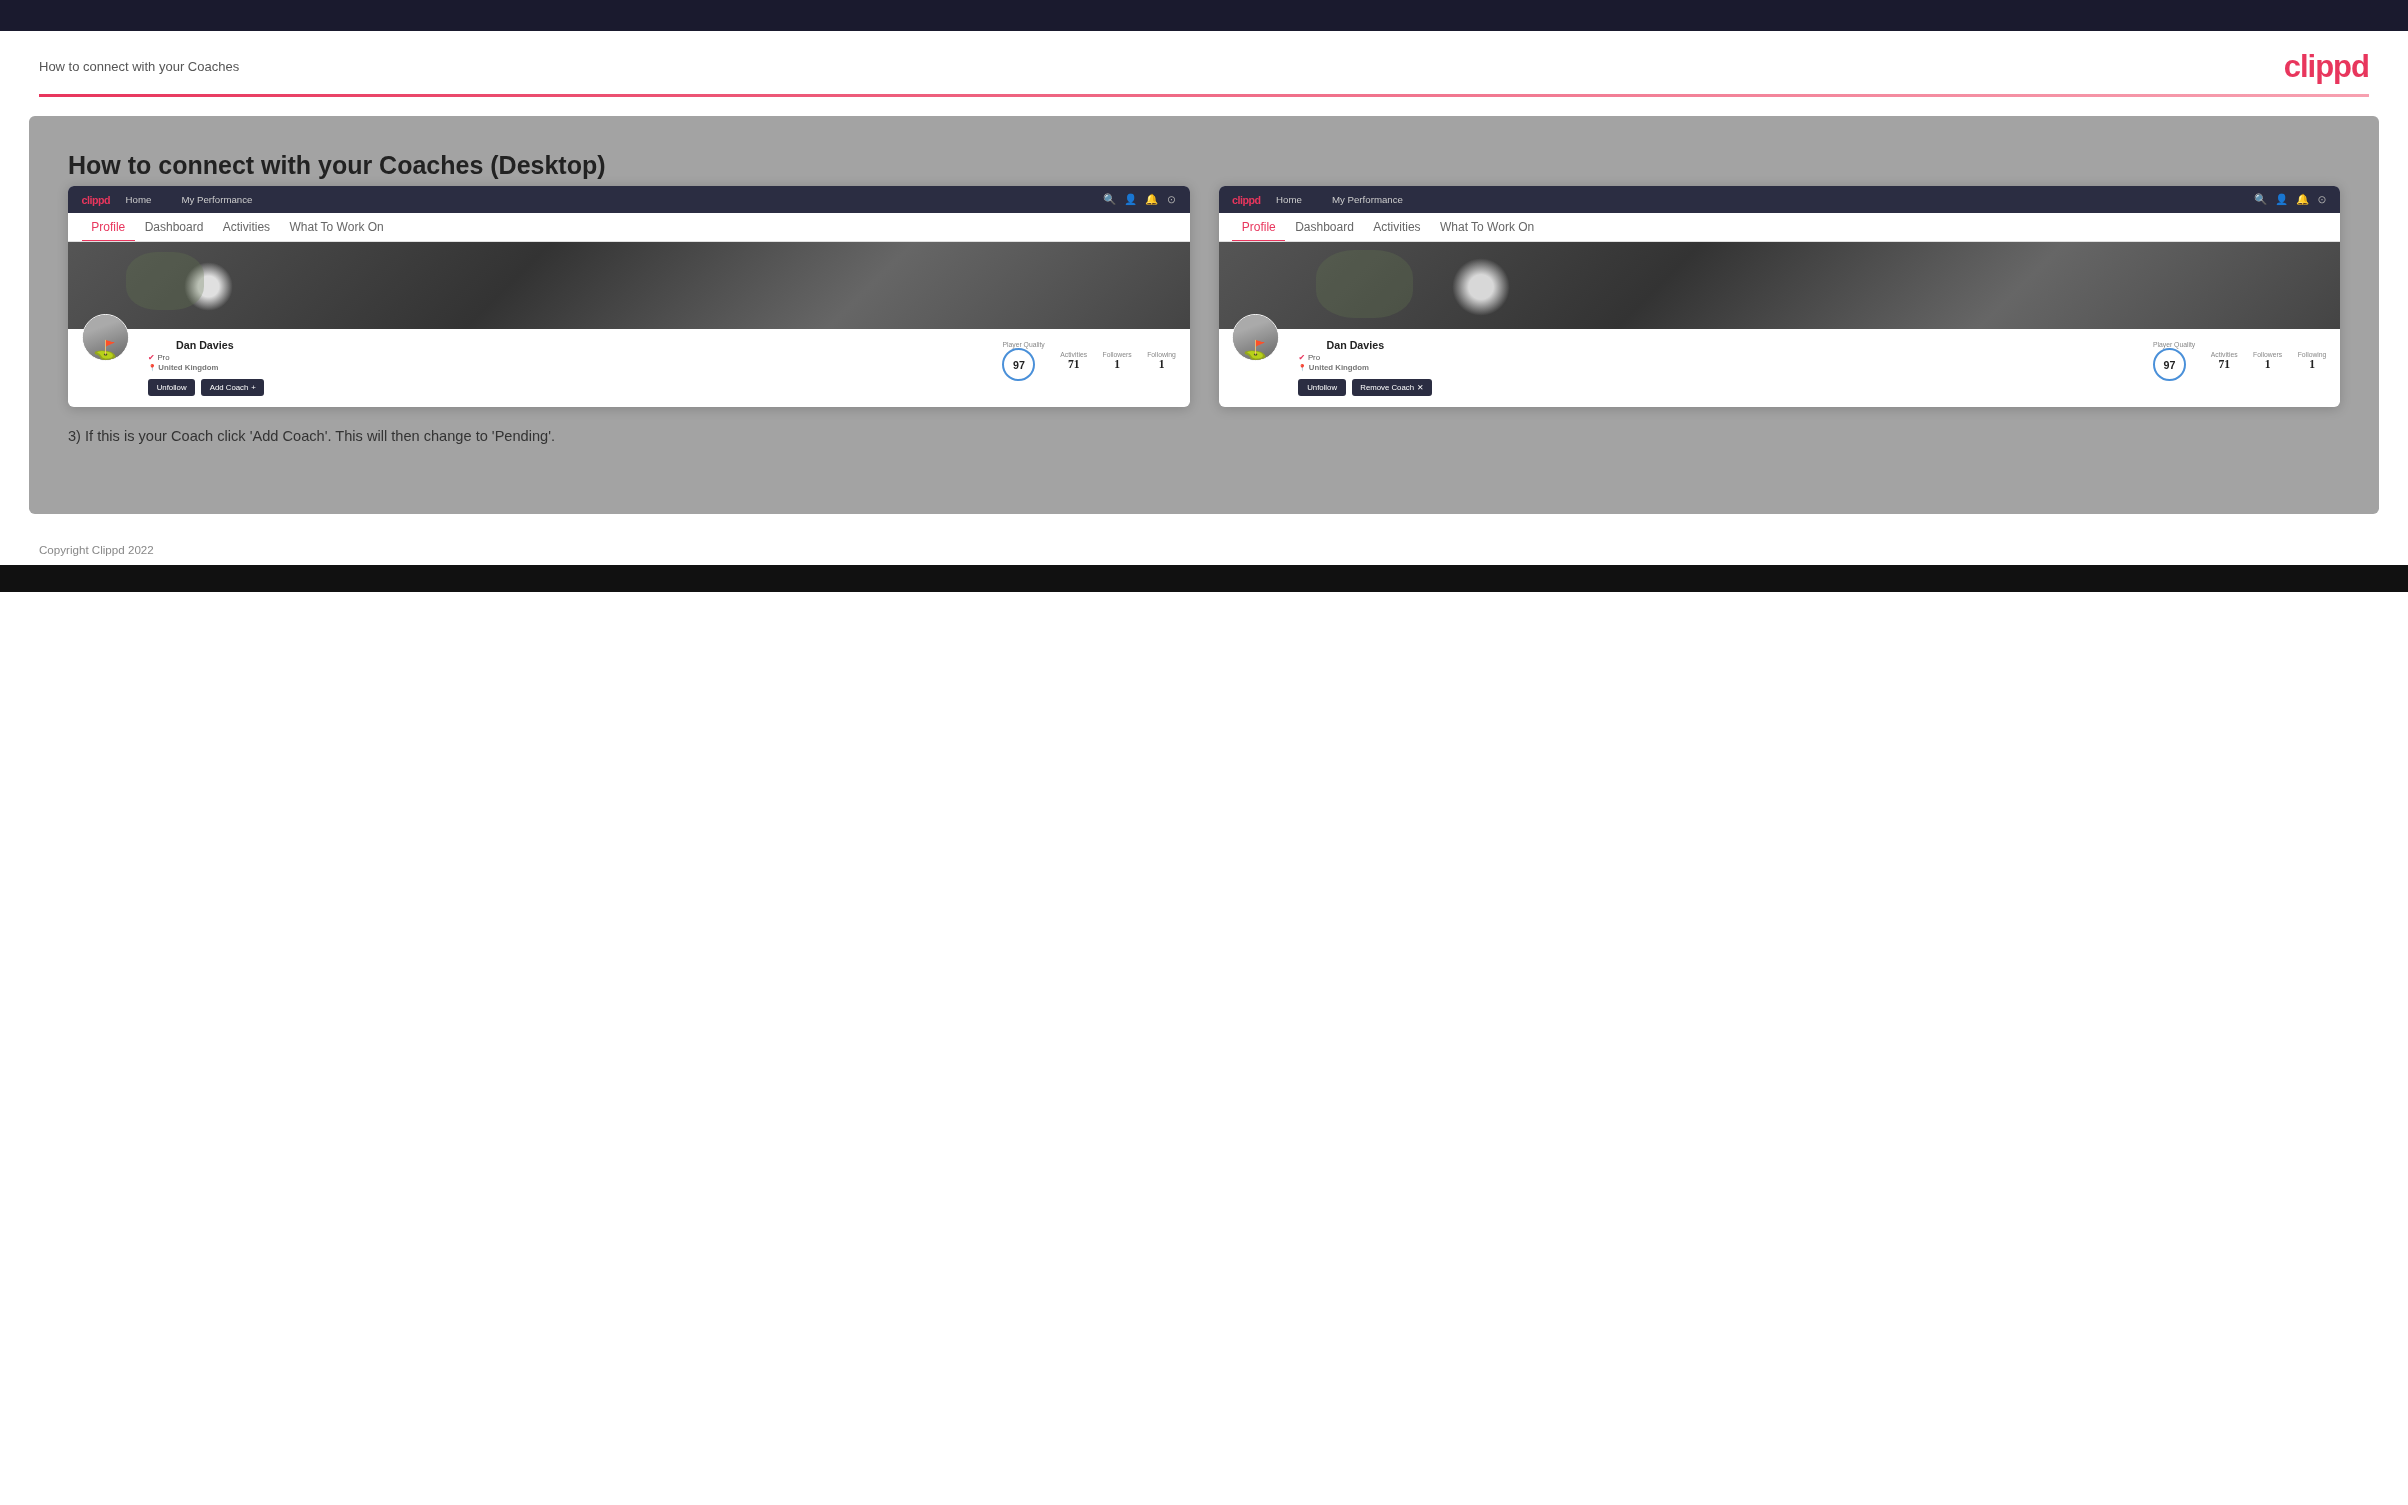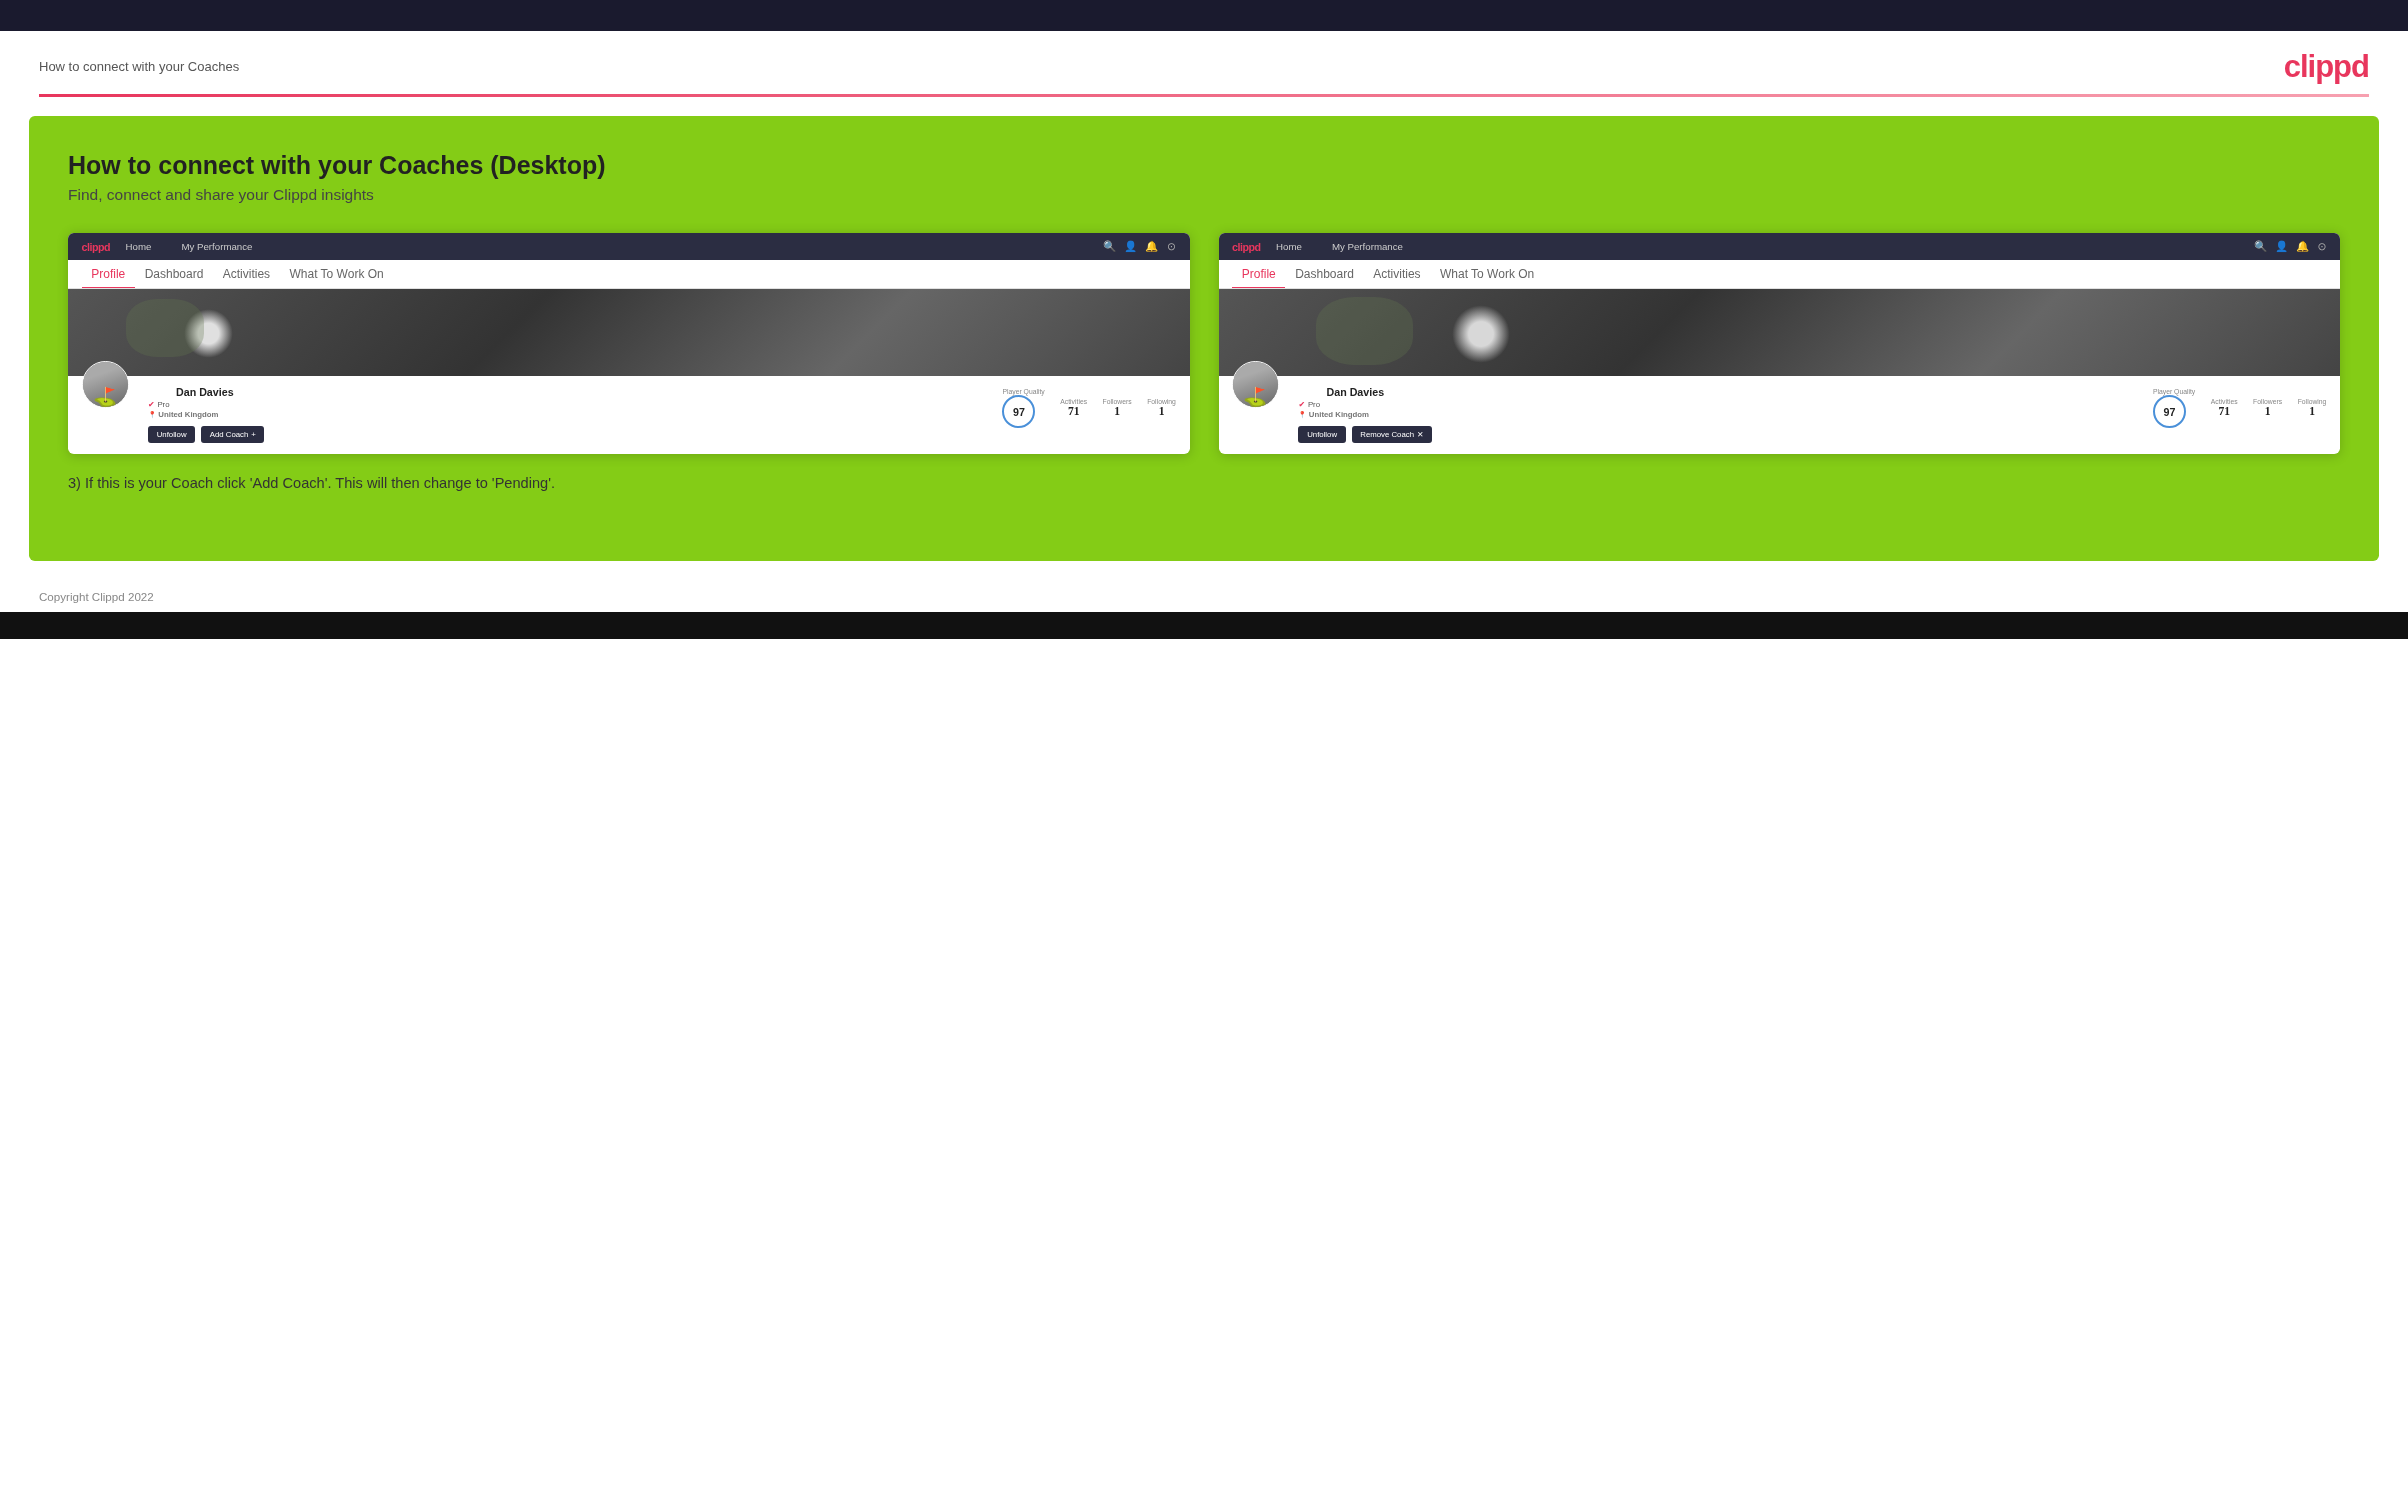--- a/index.html
+++ b/index.html
@@ -31,21 +31,21 @@
       letter-spacing: -1px;
     }
 
     .divider {
       height: 2.9px;
       background: linear-gradient(to right, #e8365d, #f7a0b0);
       margin: 0 39px;
     }
 
     .main-content {
-      background: #84cc16;
+      background: #a3a3a3;
       margin: 19.4px 29px;
       border-radius: 5.8px;
       padding: 35px 39px 39px 39px;
     }
 
     .page-heading {
       font-size: 25px;
       font-weight: 800;
       color: #222;
       margin-bottom: 5.8px;
@@ -370,21 +370,20 @@
 
 <div class="header">
   <span class="header-title">How to connect with your Coaches</span>
   <span class="logo">clippd</span>
 </div>
 
 <div class="divider"></div>
 
 <div class="main-content">
   <h1 class="page-heading">How to connect with your Coaches (Desktop)</h1>
-  <p class="page-subheading">Find, connect and share your Clippd insights</p>
 
   <div class="screenshots-row">
 
     <div class="screenshot-col">
       <div class="mini-browser">
 
         <div class="mini-nav">
           <span class="mini-logo">clippd</span>
           <div class="mini-nav-links">
             <span class="mini-nav-link">Home</span>

